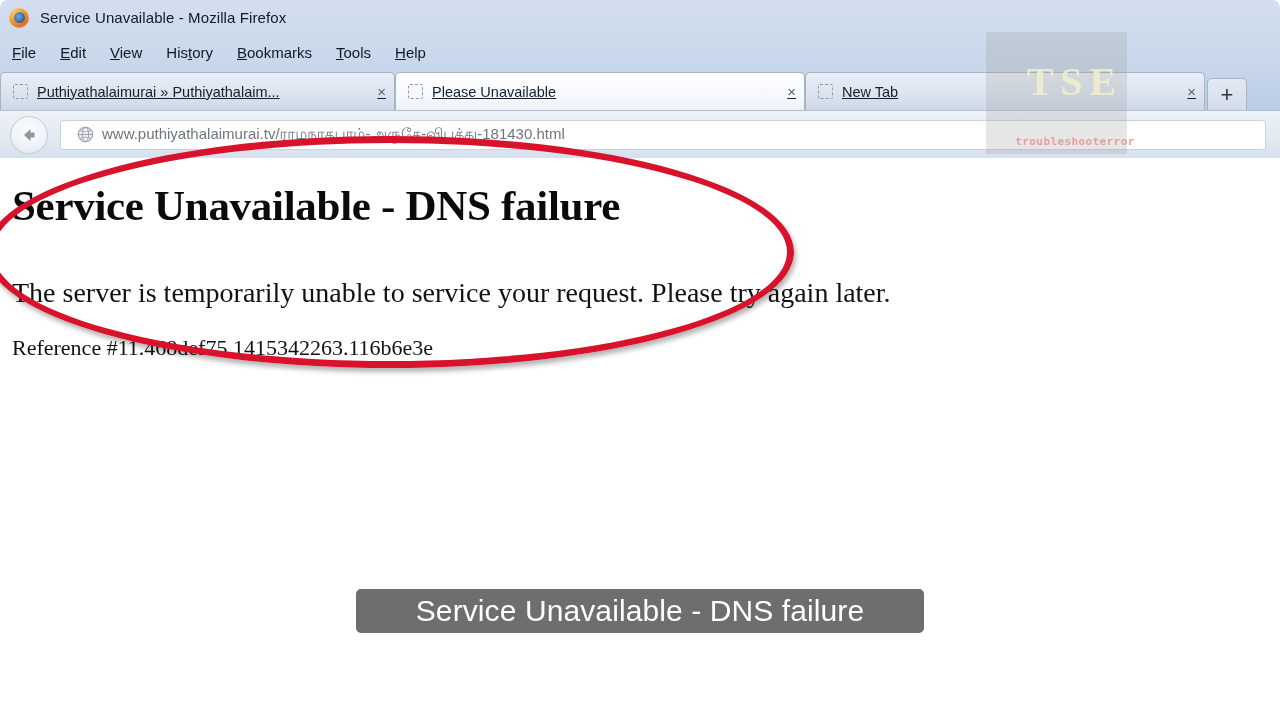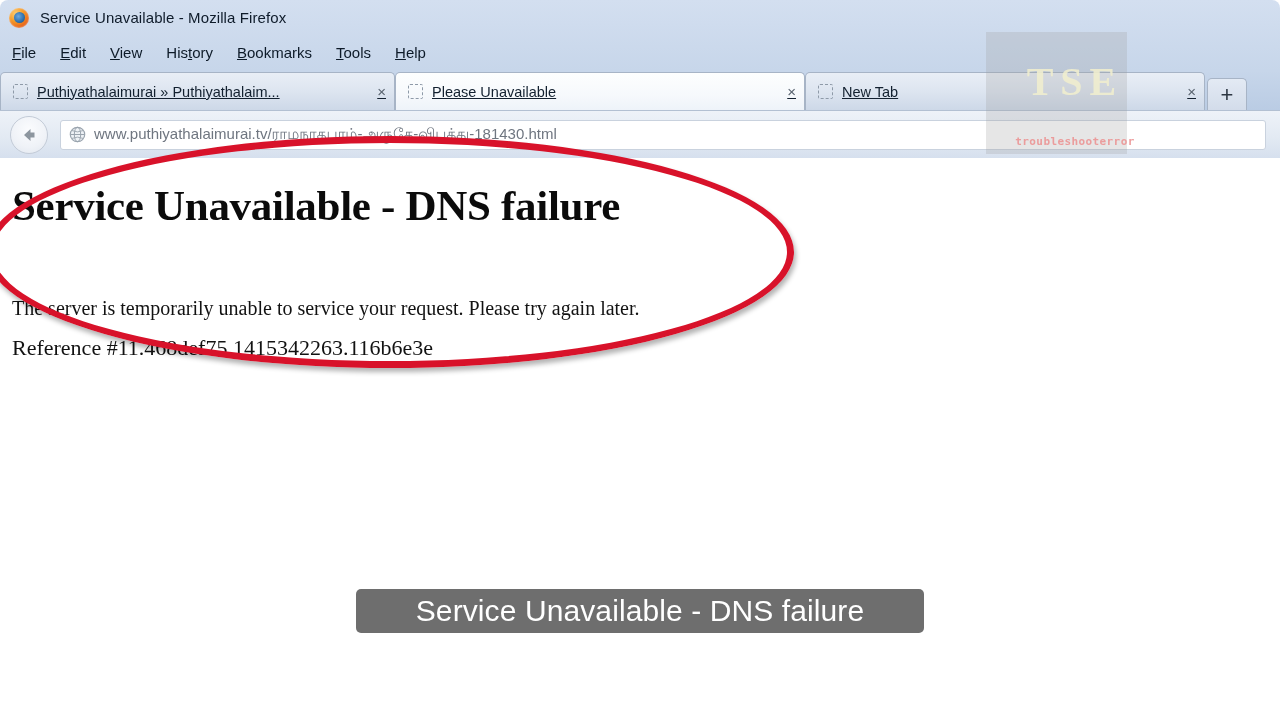--- a/index.html
+++ b/index.html
@@ -182,21 +182,21 @@
   #back-btn svg { display: block; }
   #urlbox {
     margin-left: 12px;
     height: 30px;
     flex: 1 1 auto;
     display: flex;
     align-items: center;
     background: #ffffff;
     border: 1px solid #c9d2de;
     border-radius: 3px;
-    padding: 0 8px;
+    padding: 0 16px;
     margin-right: 14px;
     overflow: hidden;
   }
   #globe-icon { flex: 0 0 auto; margin-right: 8px; display: block; }
   #url-text {
     font-size: 15px;
     color: #6f7680;
     white-space: nowrap;
     overflow: hidden;
   }
@@ -216,24 +216,23 @@
     font-weight: bold;
     font-size: 43px;
     color: #0b0b0b;
     letter-spacing: -0.3px;
     white-space: nowrap;
   }
   #err-body {
     position: absolute;
     left: 12px; top: 118px;
     font-family: "Liberation Serif", serif;
-    font-size: 20px;
+    font-size: 28px;
     color: #121212;
     white-space: nowrap;
-    margin-top: 20px;
   }
   #err-ref {
     position: absolute;
     left: 12px; top: 176px;
     font-family: "Liberation Serif", serif;
     font-size: 22px;
     color: #121212;
     white-space: nowrap;
   }
 

